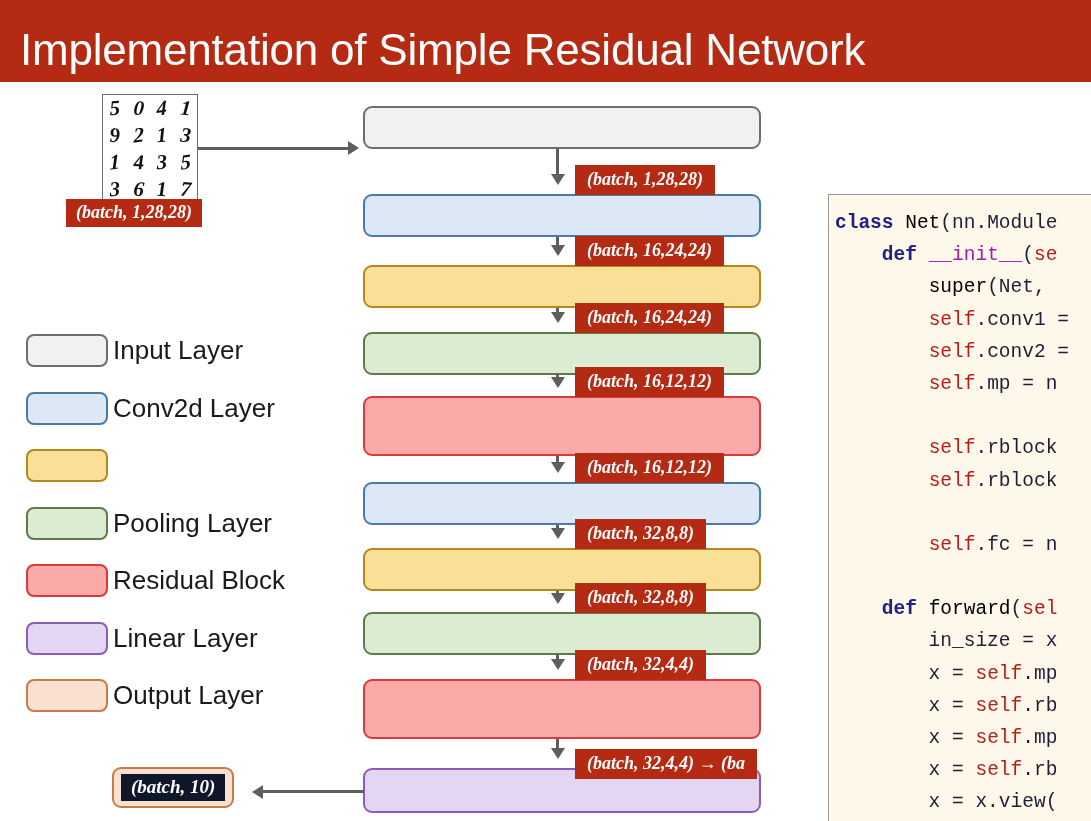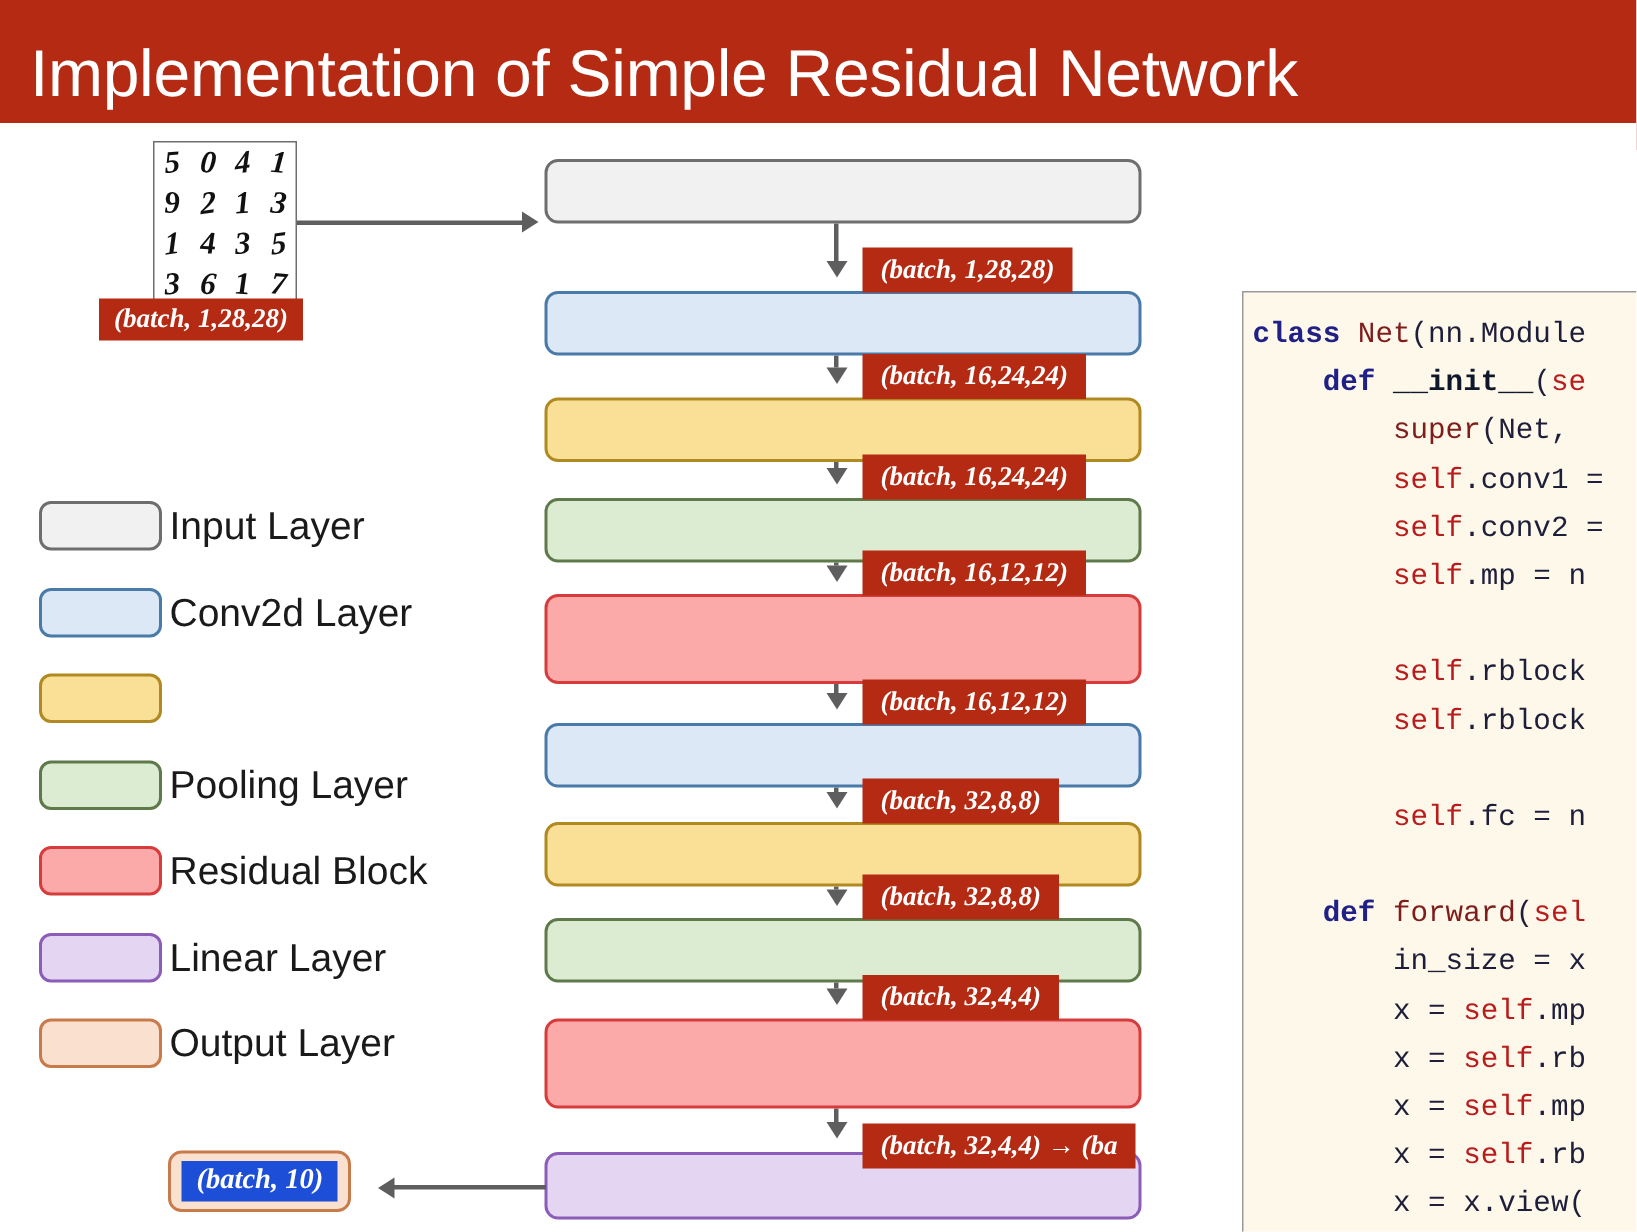--- a/index.html
+++ b/index.html
@@ -162,21 +162,21 @@
     position: absolute;
     left: 112px; top: 685px;
     background: #f9e0cf;
     border: 2px solid #c97a4a;
     border-radius: 9px;
     padding: 5px 7px;
     z-index: 7;
   }
   #output-badge-text {
     display: block;
-    background: #1d4ed8;
+    background: #0f172a;
     color: #ffffff;
     font-family: "Liberation Serif", serif;
     font-style: italic;
     font-weight: bold;
     font-size: 19px;
     padding: 2px 10px 3px 10px;
     white-space: nowrap;
   }
   #output-arrow-line {
     position: absolute;
@@ -209,24 +209,24 @@
     position: absolute;
     left: 6px; top: 12px;
     width: 620px;
     font-family: "Liberation Mono", monospace;
     font-size: 19.5px;
     line-height: 32.2px;
     white-space: pre;
   }
   .code-line { height: 32.2px; }
   .kw   { color: #202087; font-weight: bold; }
-  .fn   { color: #0f172a; font-weight: bold; }
+  .fn   { color: #a21caf; font-weight: normal; }
   .slf  { color: #b91c1c; }
   .nm   { color: #1e1e3a; }
-  .cls  { color: #7f1d1d; }
+  .cls  { color: #000000; }
 </style>
 </head>
 <body>
 
 <div id="title-bar" style="background: rgb(180, 42, 19);">
   <div id="title-text" style="color: rgb(255, 255, 255);">Implementation of Simple Residual Network</div>
 </div>
 
 <div id="canvas">
 

